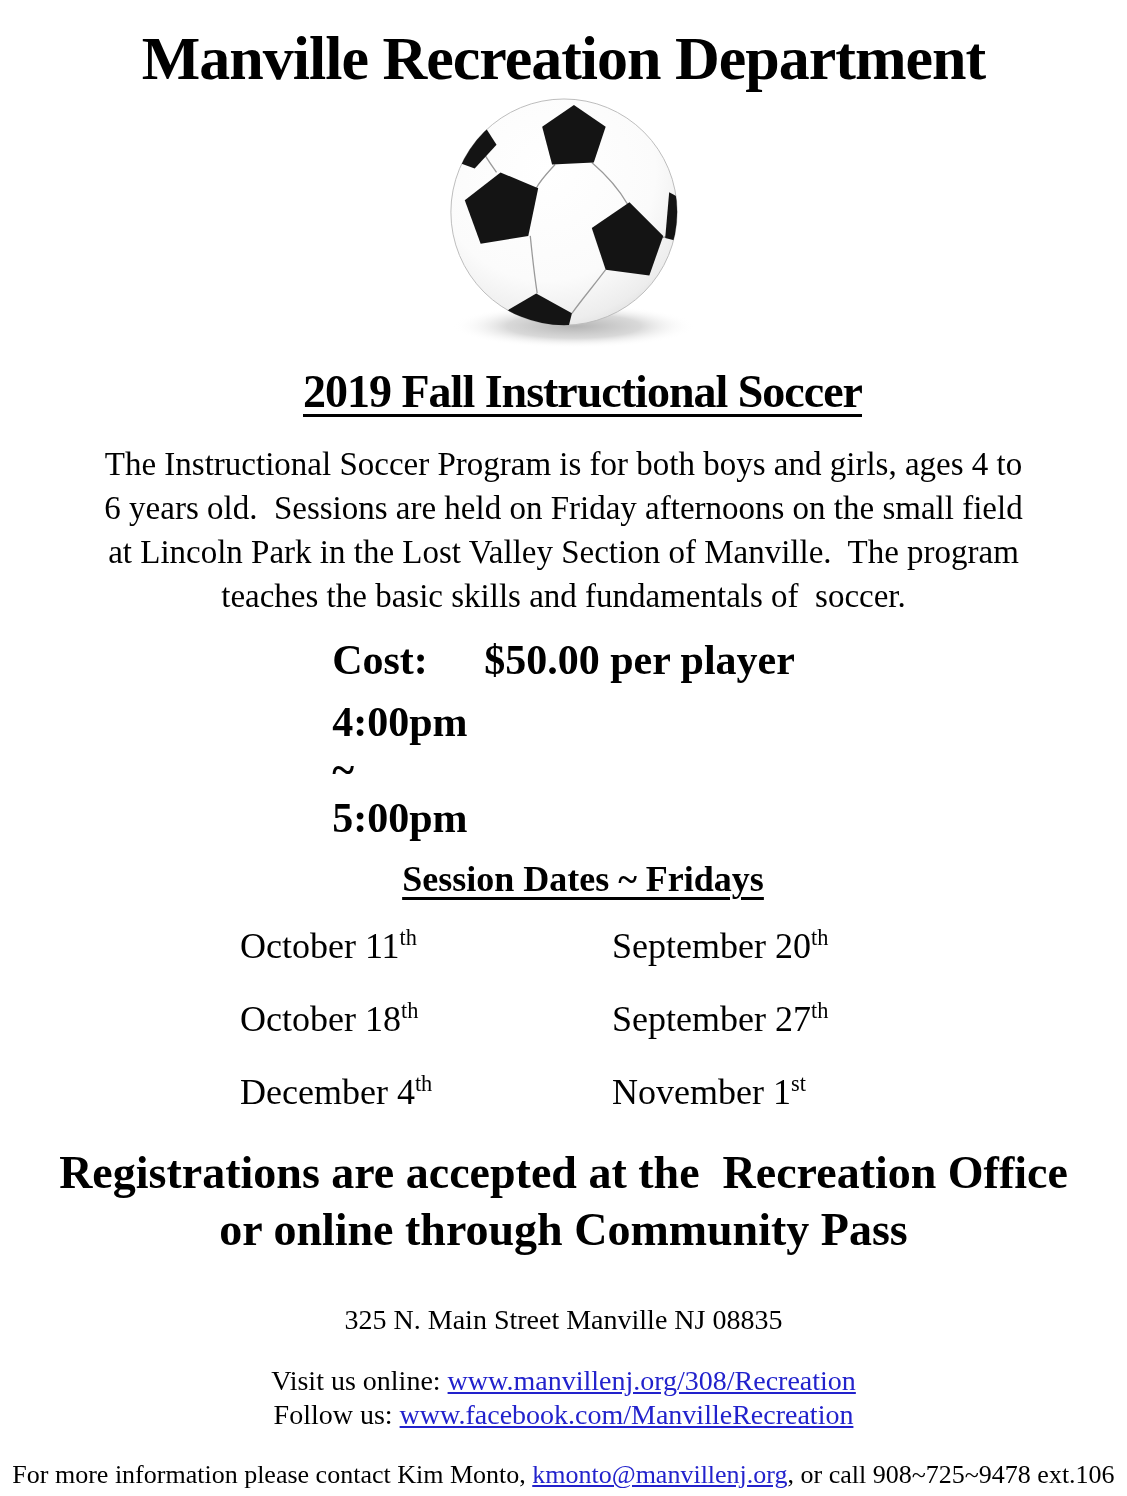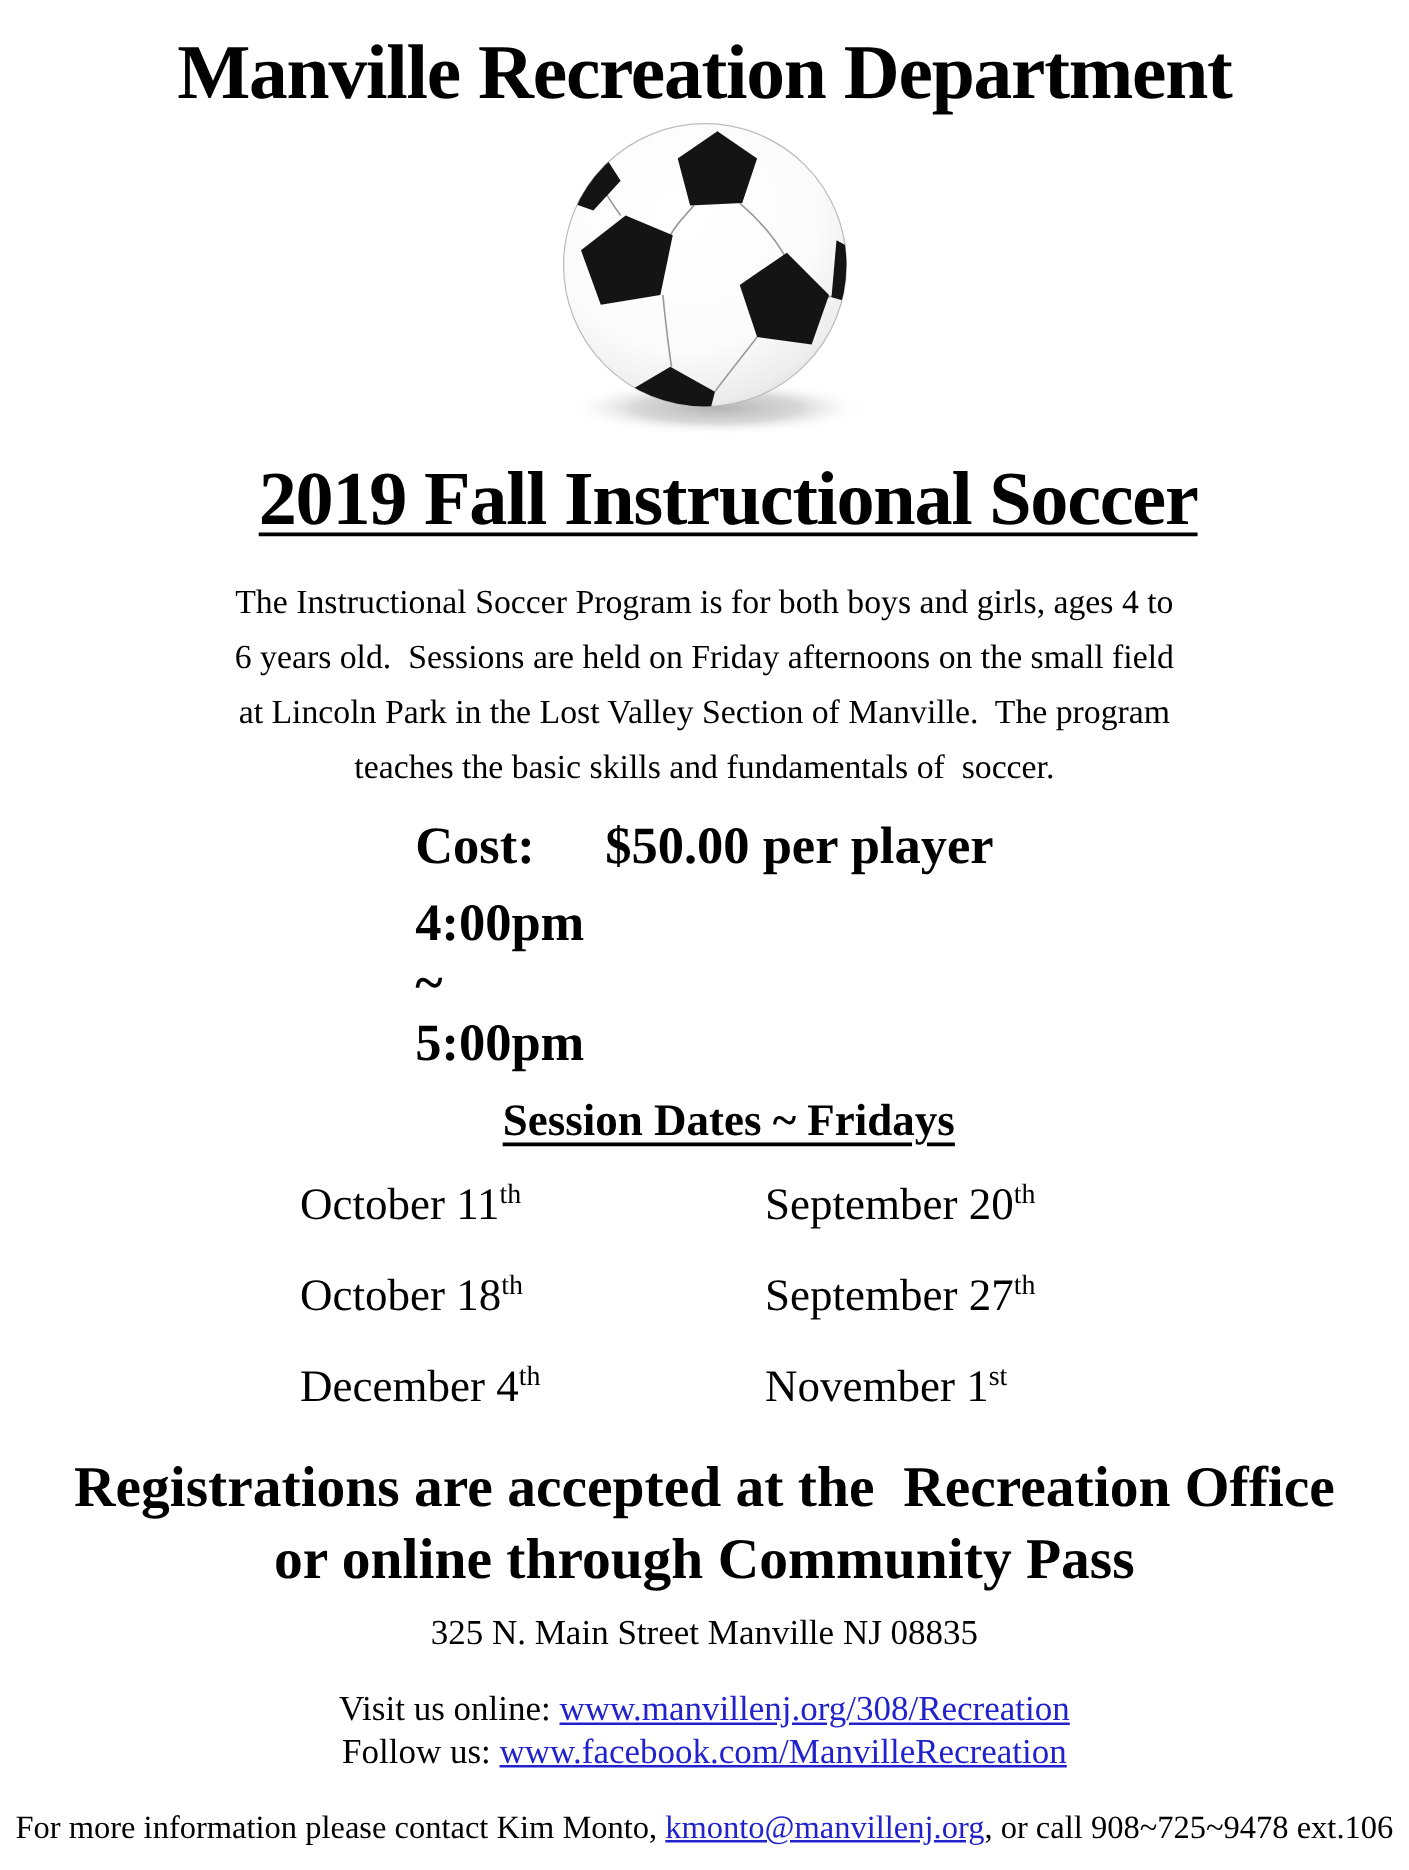--- a/index.html
+++ b/index.html
@@ -19,32 +19,32 @@
     font-size: 62px;
     font-weight: bold;
     letter-spacing: -1px;
     line-height: 1.12;
   }
 
   .ball-wrap { margin-top: 4px; height: 256px; }
 
   .event-heading {
     margin: 12px 0 0;
-    font-size: 61px;
+    font-size: 46px;
     font-weight: bold;
     letter-spacing: -1px;
     text-decoration: underline;
     text-decoration-thickness: 3px;
     text-underline-offset: 7px;
     padding-left: 38px;
   }
 
   .description {
     margin-top: 24px;
-    font-size: 27px;
+    font-size: 33px;
     line-height: 44px;
   }
   .description div { white-space: pre; }
 
   .detail-grid {
     margin: 18px auto 0;
     display: grid;
     grid-template-columns: 152px auto;
     row-gap: 14px;
     width: fit-content;
@@ -76,21 +76,21 @@
   .dates-grid sup { font-size: 0.62em; line-height: 0; }
 
   .registration {
     margin-top: 32px;
     font-size: 46px;
     font-weight: bold;
     line-height: 57px;
   }
   .registration div { white-space: pre; }
 
-  .address { margin-top: 16px; font-size: 28px; }
+  .address { margin-top: 46px; font-size: 28px; }
 
   .links { margin-top: 28px; font-size: 28px; line-height: 34px; }
 
   a.link {
     color: var(--link-color);
     text-decoration: underline;
     cursor: pointer;
   }
 
   .footer { margin-top: 28px; font-size: 26px; }

